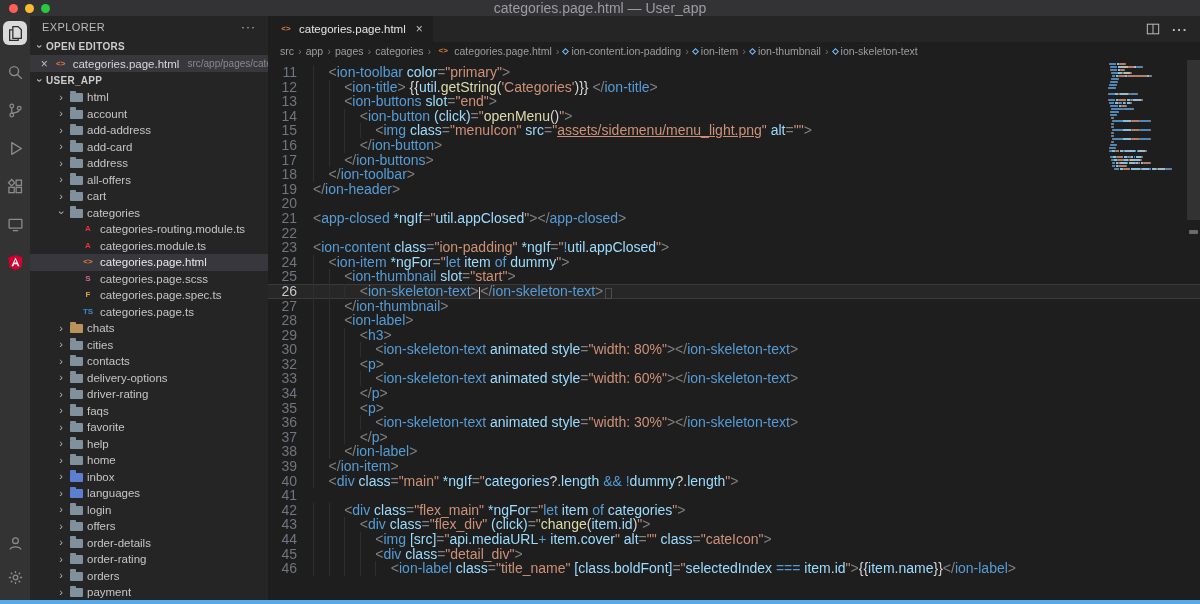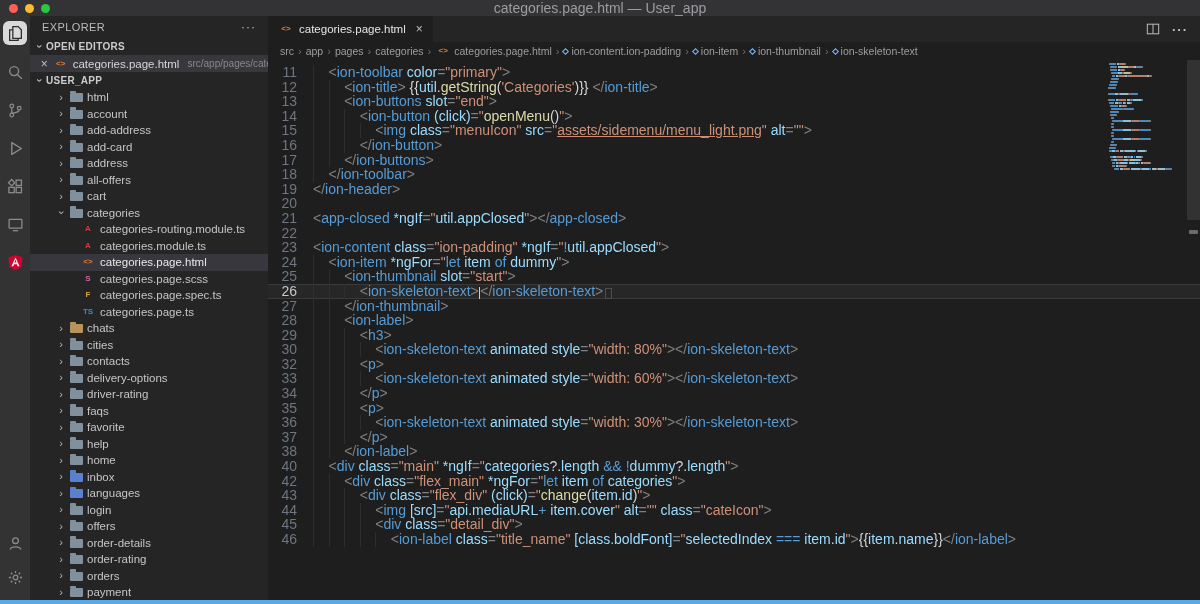--- a/index.html
+++ b/index.html
@@ -490,22 +490,30 @@
           </div>
           <div class="code-line">
             <span class="gutter">37</span>
             <span class="code-text"><span class="guide"></span><span class="guide"></span><span class="guide"></span><span class="tk-p">&lt;/</span><span class="tk-tag">p</span><span class="tk-p">&gt;</span></span>
           </div>
           <div class="code-line">
             <span class="gutter">38</span>
             <span class="code-text"><span class="guide"></span><span class="guide"></span><span class="tk-p">&lt;/</span><span class="tk-tag">ion-label</span><span class="tk-p">&gt;</span></span>
           </div>
           <div class="code-line">
+            <span class="gutter">39</span>
+            <span class="code-text"><span class="guide"></span><span class="tk-p">&lt;/</span><span class="tk-tag">ion-item</span><span class="tk-p">&gt;</span></span>
+          </div>
+          <div class="code-line">
             <span class="gutter">40</span>
             <span class="code-text"><span class="guide"></span><span class="tk-p">&lt;</span><span class="tk-tag">div</span><span class="tk-d"> </span><span class="tk-attr">class</span><span class="tk-p">=</span><span class="tk-str">"main"</span><span class="tk-d"> </span><span class="tk-attr">*ngIf</span><span class="tk-p">=</span><span class="tk-str">"</span><span class="tk-var">categories</span><span class="tk-d">?.</span><span class="tk-var">length</span><span class="tk-d"> </span><span class="tk-kw">&amp;&amp;</span><span class="tk-d"> </span><span class="tk-kw">!</span><span class="tk-var">dummy</span><span class="tk-d">?.</span><span class="tk-var">length</span><span class="tk-str">"</span><span class="tk-p">&gt;</span></span>
+          </div>
+          <div class="code-line">
+            <span class="gutter">41</span>
+            <span class="code-text"></span>
           </div>
           <div class="code-line">
             <span class="gutter">42</span>
             <span class="code-text"><span class="guide"></span><span class="guide"></span><span class="tk-p">&lt;</span><span class="tk-tag">div</span><span class="tk-d"> </span><span class="tk-attr">class</span><span class="tk-p">=</span><span class="tk-str">"flex_main"</span><span class="tk-d"> </span><span class="tk-attr">*ngFor</span><span class="tk-p">=</span><span class="tk-str">"</span><span class="tk-kw">let</span><span class="tk-d"> </span><span class="tk-var">item</span><span class="tk-d"> </span><span class="tk-kw">of</span><span class="tk-d"> </span><span class="tk-var">categories</span><span class="tk-str">"</span><span class="tk-p">&gt;</span></span>
           </div>
           <div class="code-line">
             <span class="gutter">43</span>
             <span class="code-text"><span class="guide"></span><span class="guide"></span><span class="guide"></span><span class="tk-p">&lt;</span><span class="tk-tag">div</span><span class="tk-d"> </span><span class="tk-attr">class</span><span class="tk-p">=</span><span class="tk-str">"flex_div"</span><span class="tk-d"> </span><span class="tk-attr">(click)</span><span class="tk-p">=</span><span class="tk-str">"</span><span class="tk-fn">change</span><span class="tk-d">(</span><span class="tk-var">item</span><span class="tk-d">.</span><span class="tk-var">id</span><span class="tk-d">)</span><span class="tk-str">"</span><span class="tk-p">&gt;</span></span>
           </div>
           <div class="code-line">

